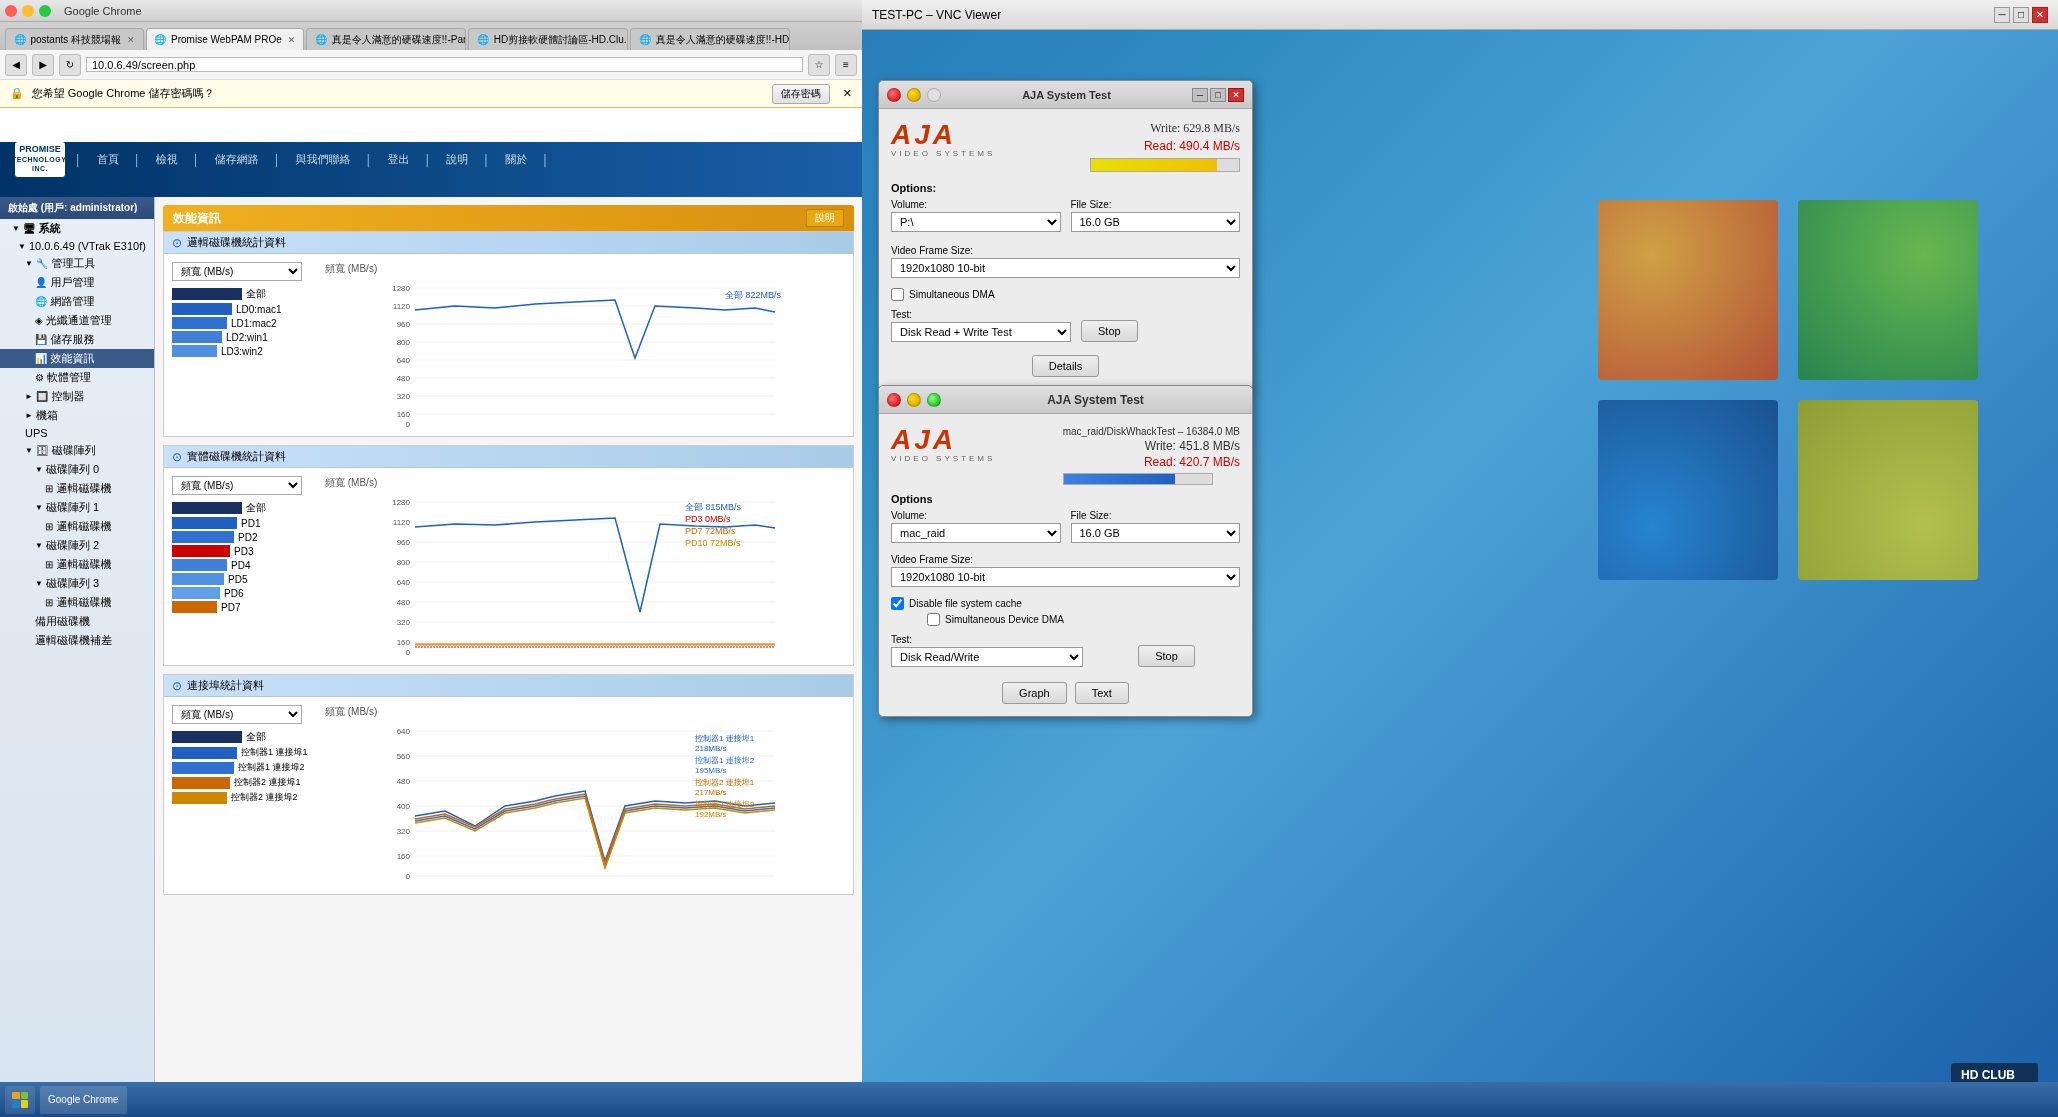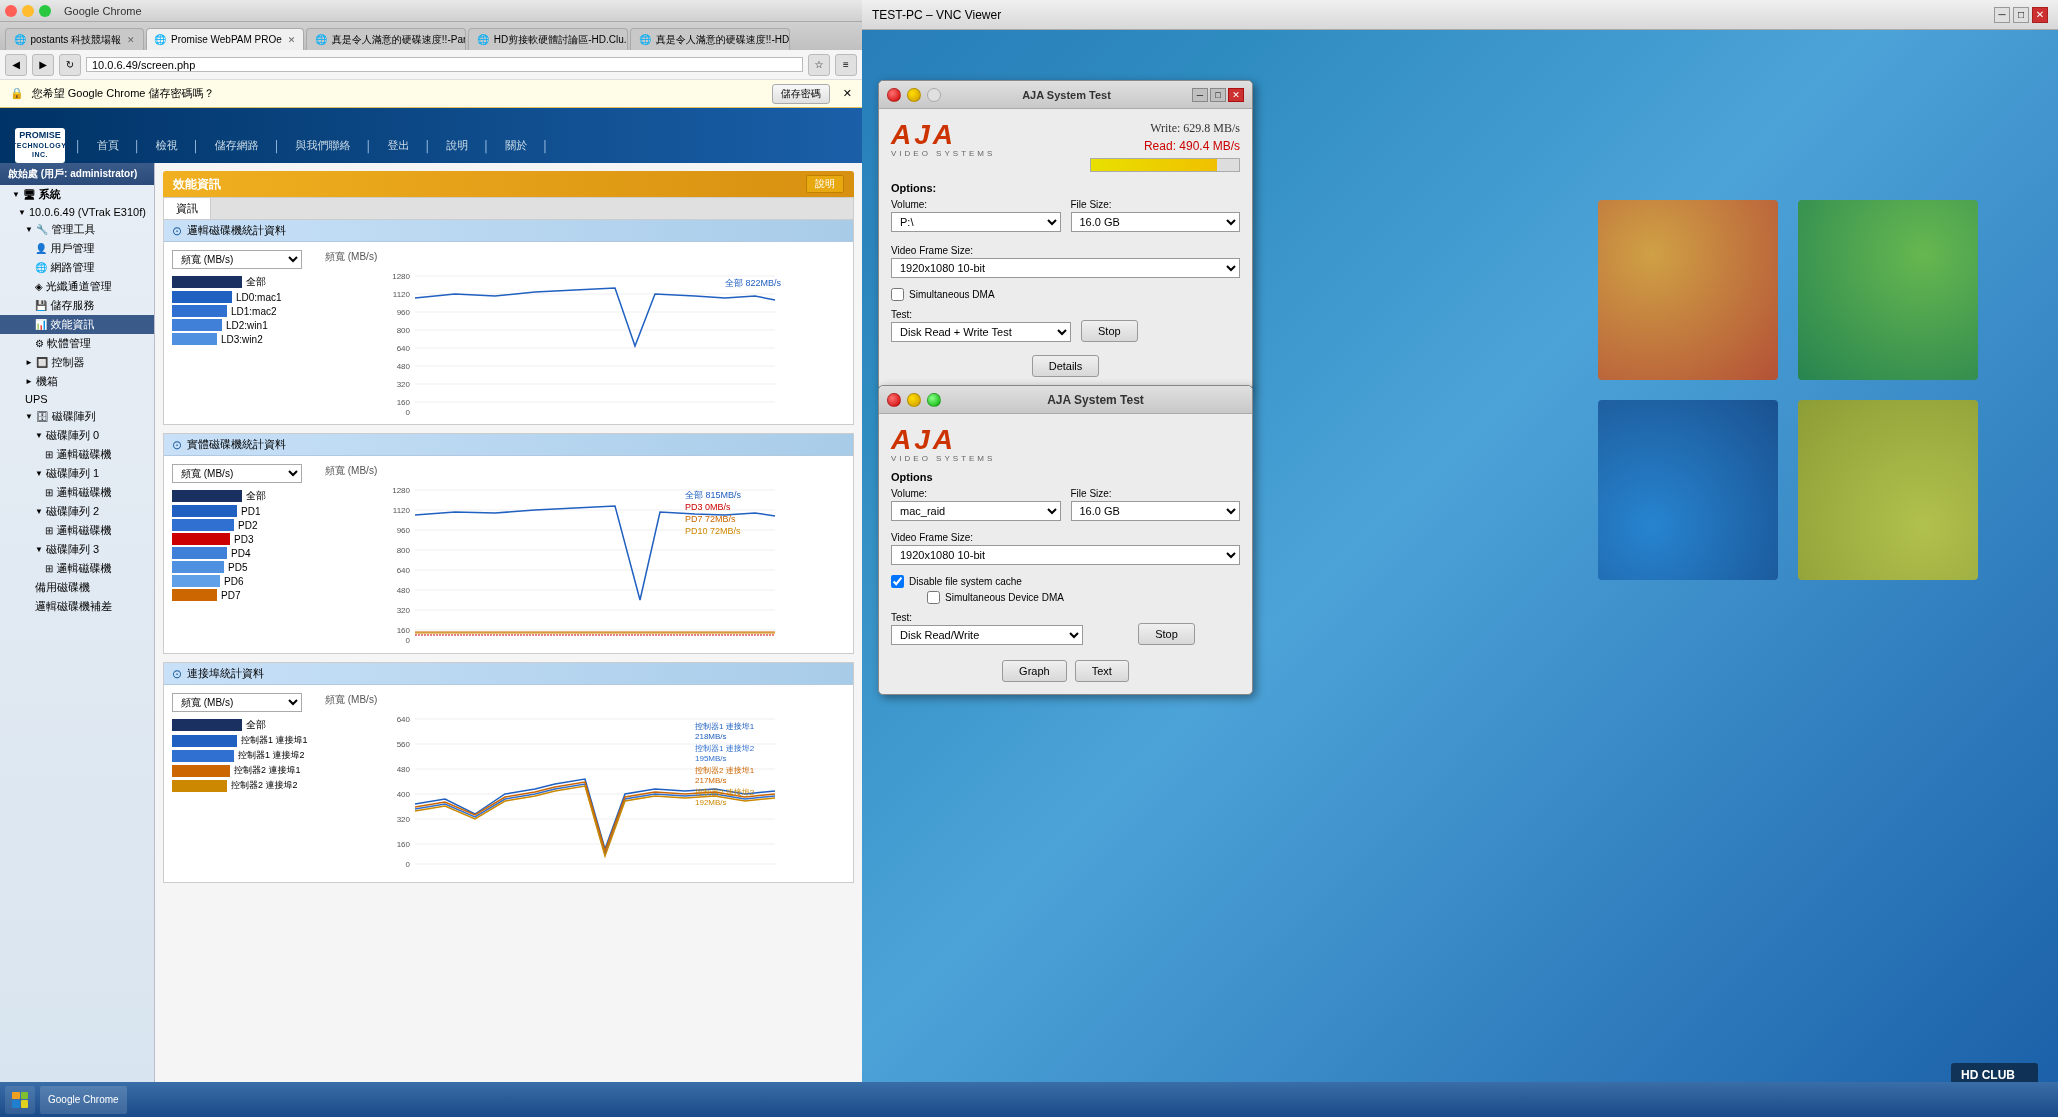--- a/index.html
+++ b/index.html
@@ -69,21 +69,21 @@
       display: flex; align-items: center; padding: 0 10px; font-size: 11px; gap: 8px;
     }
     .save-pwd-btn { padding: 2px 8px; background: linear-gradient(to bottom, #f8f8f8, #e0e0e0); border: 1px solid #aaa; border-radius: 3px; font-size: 10px; cursor: pointer; }
 
     
     .pam-content {
       flex: 1; background: #fff; overflow: hidden; display: flex; flex-direction: column;
     }
     .pam-header {
       height: 55px; background: linear-gradient(to right, #003366, #1a5fa8);
-      display: flex; align-items: flex-end; padding: 0 15px;
+      display: flex; align-items: flex-start; padding: 0 15px; margin-top: 34px;
     }
     .pam-nav {
       height: 25px; background: #2a4a7a; display: flex; align-items: center;
       padding: 0 10px; gap: 15px; color: white; font-size: 11px;
     }
     .pam-nav a { color: #ccdde8; text-decoration: none; }
     .pam-main { flex: 1; display: flex; overflow: hidden; }
 
     
     .sidebar {
@@ -355,23 +355,20 @@
         </div>
       </div>
 
       <div class="main-content">
 
         <div class="section-title">
           <span>效能資訊</span>
           <button class="explain-btn">說明</button>
         </div>
 
-        <div class="tabs-row">
-          <div class="content-tab active">資訊</div>
-        </div>
 
         <div class="chart-section">
           <div class="chart-section-header">
             <span class="chart-section-icon">⊙</span>
             <span>邏輯磁碟機統計資料</span>
           </div>
           <div class="chart-body">
             <div class="chart-controls">
               <select class="chart-dropdown">
                 <option>頻寬 (MB/s)</option>
@@ -671,20 +668,28 @@
     <div class="aja-dot aja-dot-yellow"></div>
     <div class="aja-dot aja-dot-green"></div>
     <div class="aja-title-text">AJA System Test</div>
   </div>
   <div class="aja-content">
     <div style="display:flex; justify-content:space-between; align-items:flex-start;">
       <div>
         <div style="color:#cc3300;font-size:28px;font-weight:bold;font-style:italic;letter-spacing:3px;line-height:1;">AJA</div>
         <div style="font-size:8px;color:#666;letter-spacing:3px;">VIDEO SYSTEMS</div>
       </div>
+      <div style="text-align:right;">
+        <div style="font-size:10px;color:#333;margin-bottom:2px;">mac_raid/DiskWhackTest – 16384.0 MB</div>
+        <div style="font-size:12px;color:#333;margin-bottom:2px;">Write: 451.8 MB/s</div>
+        <div style="font-size:12px;color:#cc0000;margin-bottom:4px;">Read: 420.7 MB/s</div>
+        <div style="width:150px;height:12px;background:#ddd;border:1px solid #aaa;">
+          <div style="width:75%;height:100%;background:linear-gradient(to right, #4080e0, #2060c0);"></div>
+        </div>
+      </div>
     </div>
 
     <div style="margin-top:8px;">
       <div style="font-size:11px;font-weight:bold;margin-bottom:5px;">Options</div>
       <div style="display:flex; gap:10px; margin-bottom:6px;">
         <div style="flex:1;">
           <div style="font-size:10px;margin-bottom:2px;">Volume:</div>
           <select class="aja-select">
             <option>mac_raid</option>
           </select>

